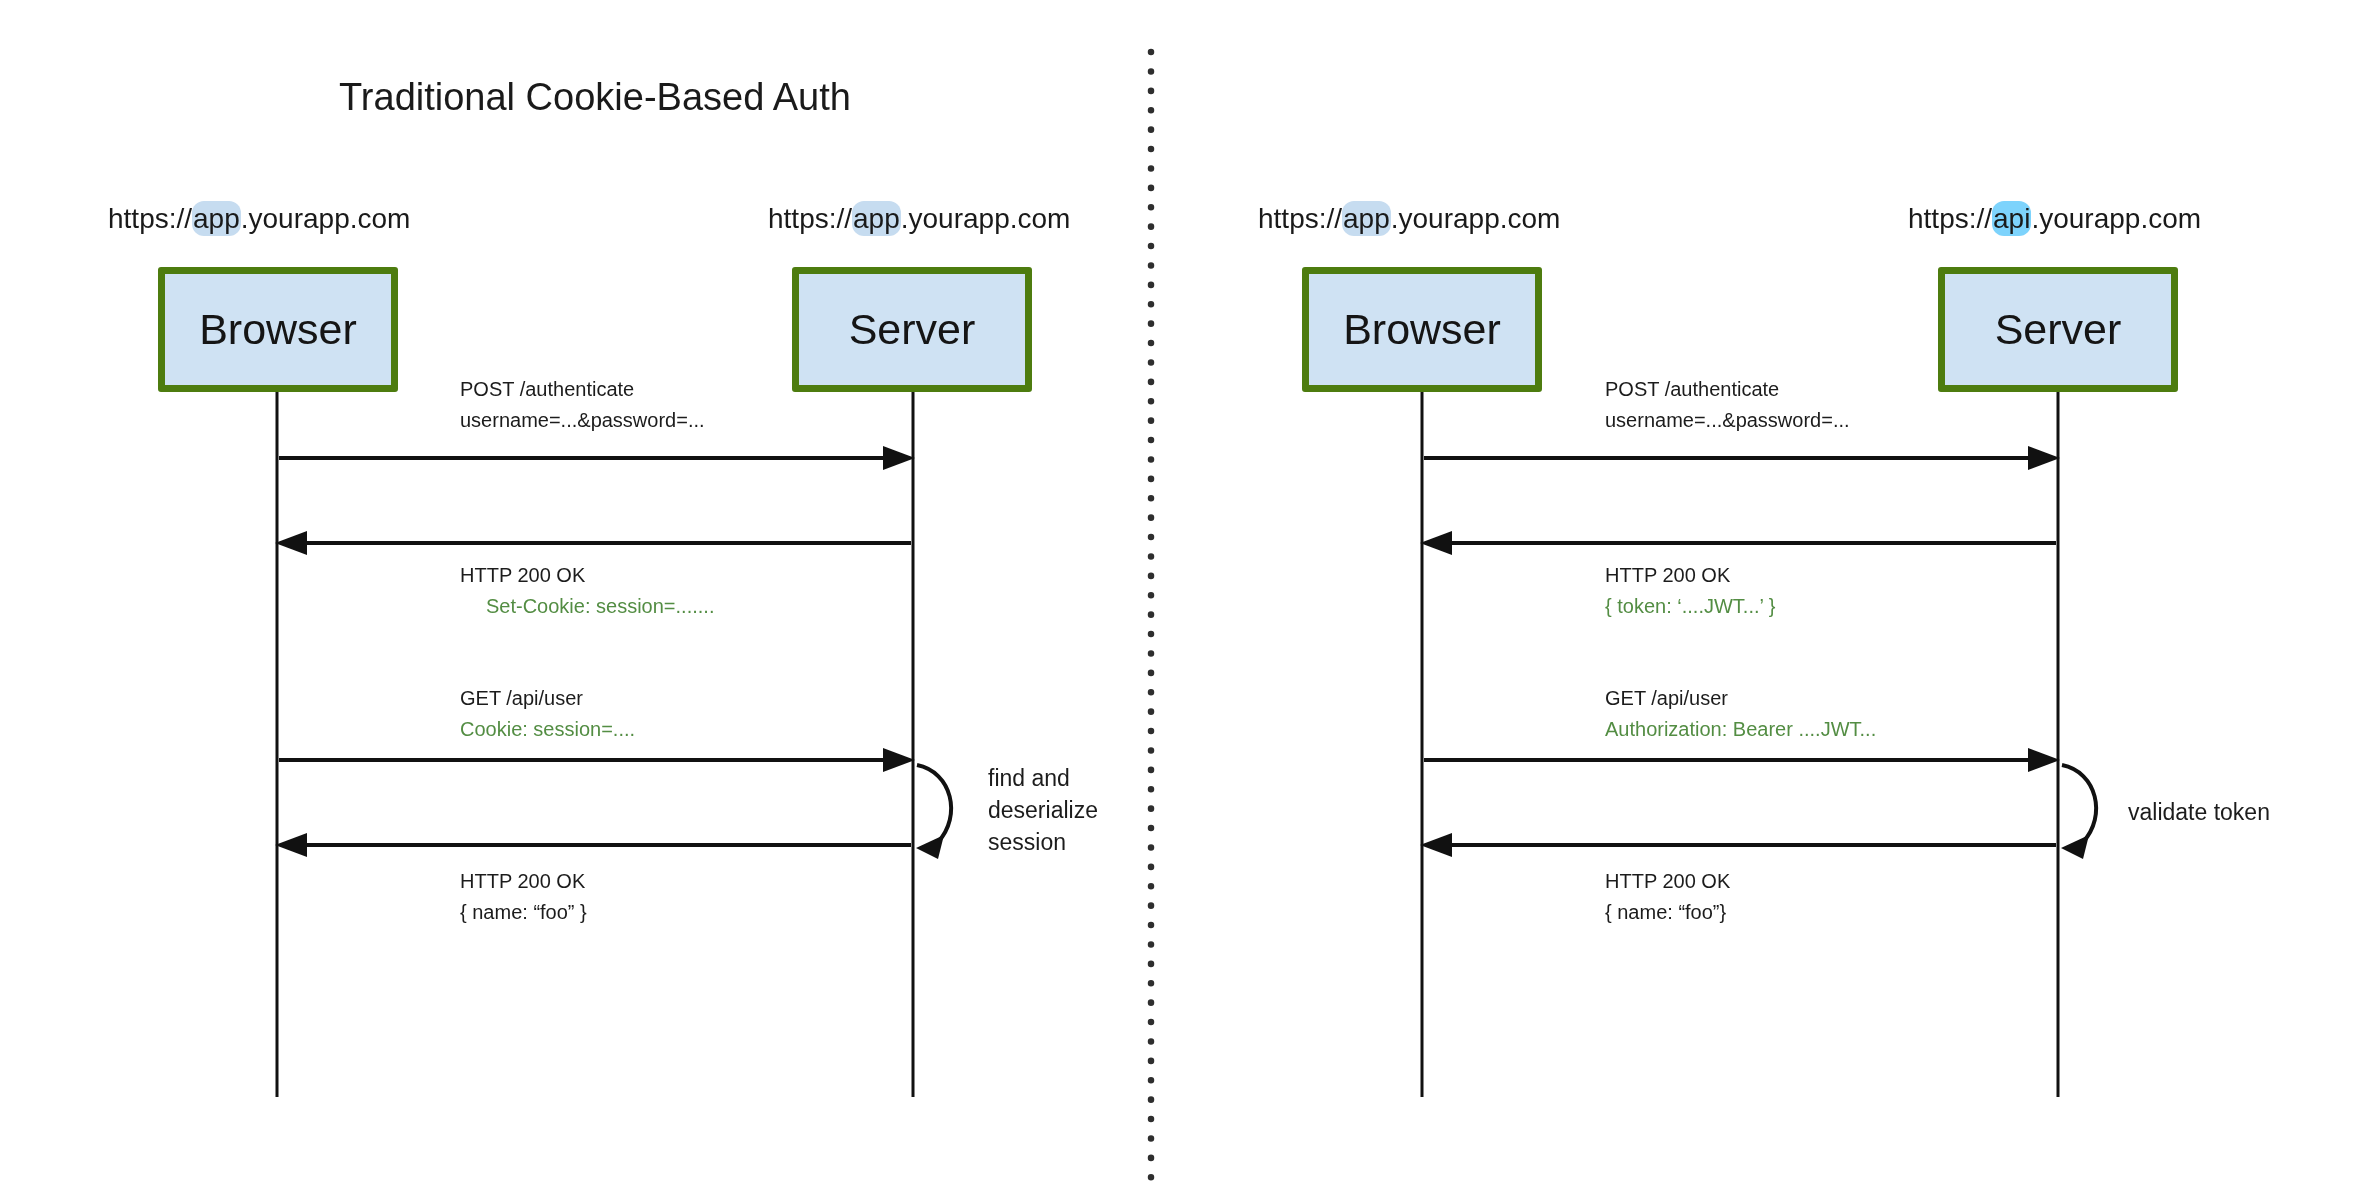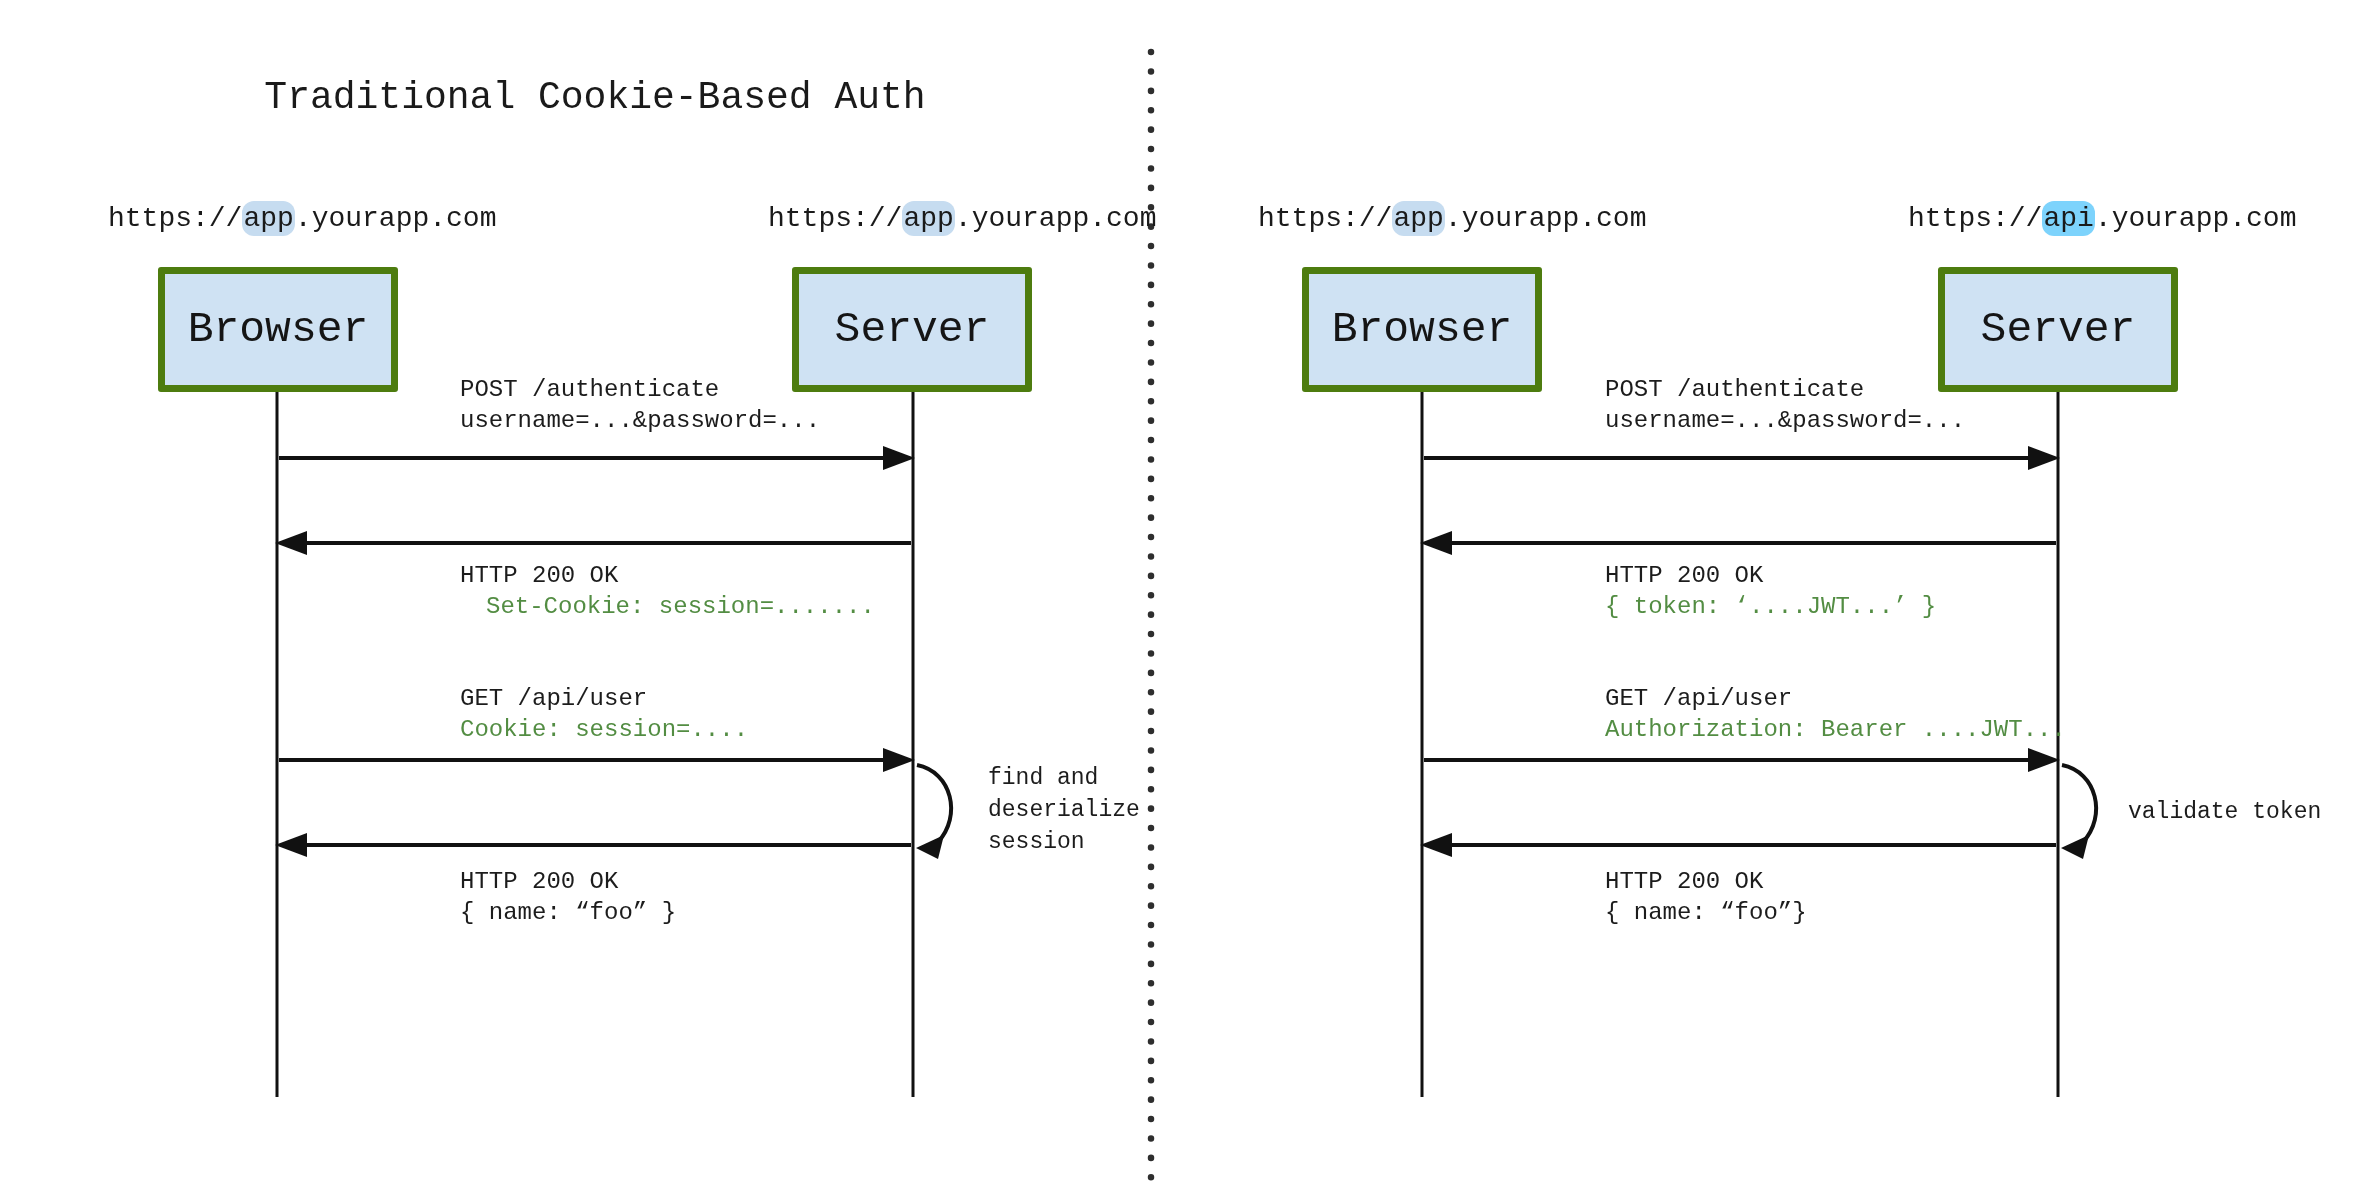--- a/index.html
+++ b/index.html
@@ -1,21 +1,21 @@
 <!DOCTYPE html>
 <html><head>
 <meta charset="utf-8">
 <style>
   html, body { margin: 0; padding: 0; background: #ffffff; }
   .canvas {
     position: relative;
     width: 2378px;
     height: 1200px;
     background: #ffffff;
-    font-family: Liberation Mono, monospace;
+    font-family: Liberation Sans, sans-serif;
     color: #1c1c1c;
     overflow: hidden;
   }
   .abs { position: absolute; }
   svg.layer { position: absolute; left: 0; top: 0; }
   .title {
     font-size: 38px;
     width: 820px;
     text-align: center;
     white-space: nowrap;
@@ -37,21 +37,21 @@
     background: #cfe2f3;
     border: 7px solid #4d7c0f;
     border-radius: 3px;
     display: flex;
     align-items: center;
     justify-content: center;
     font-size: 43px;
     color: #151515;
   }
   .msg {
-    font-size: 24px;
+    font-size: 20px;
     line-height: 31px;
     white-space: nowrap;
     color: #1c1c1c;
   }
   .msg div { white-space: nowrap; }
   .loop-label {
     font-size: 23px;
     line-height: 32px;
     white-space: nowrap;
     color: #1c1c1c;

